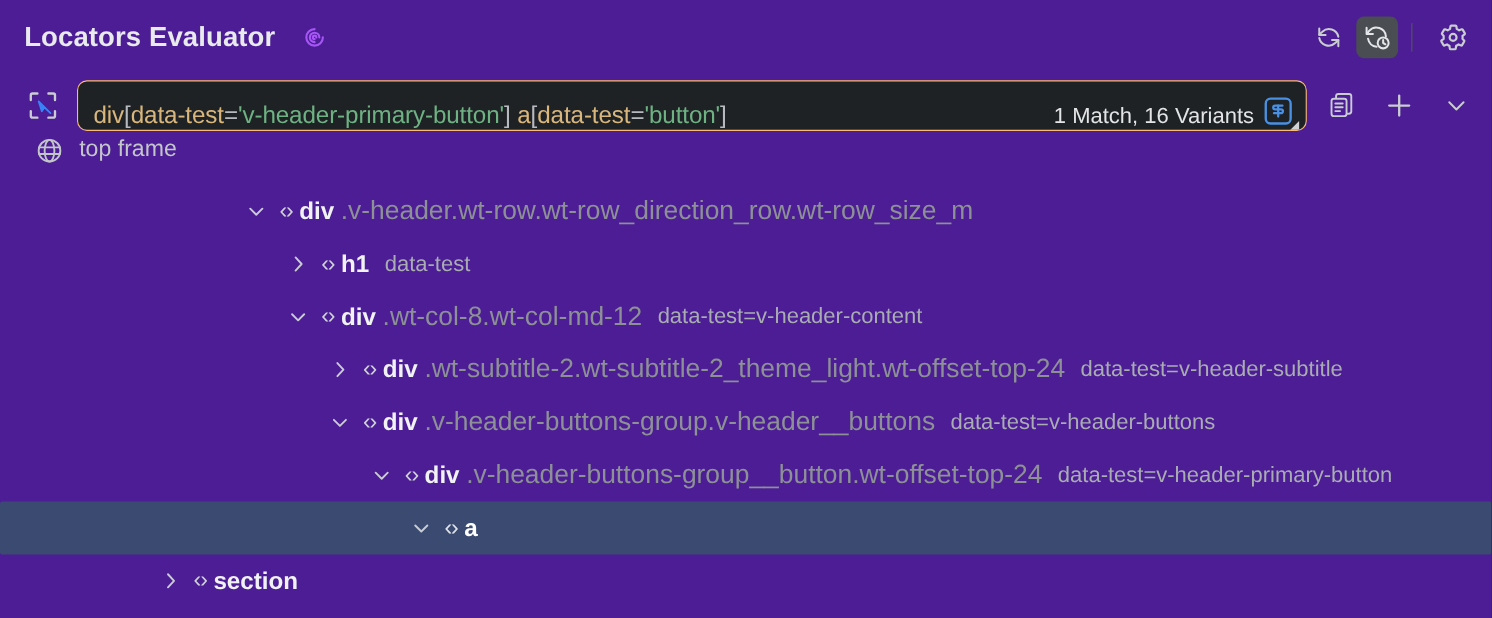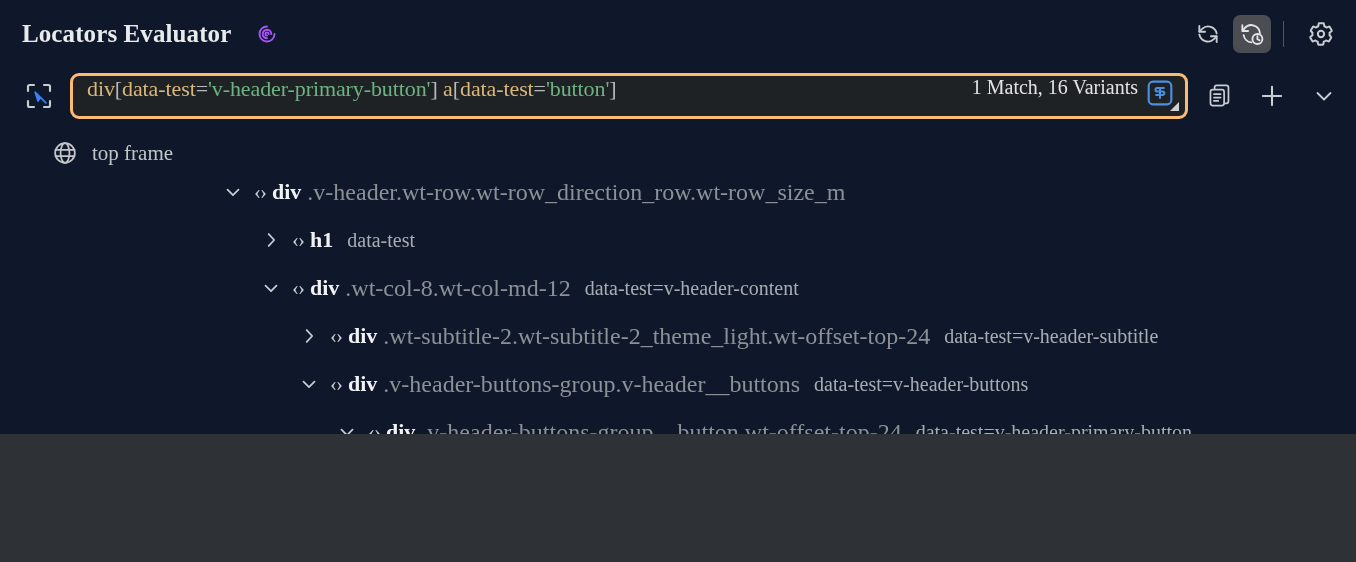--- a/index.html
+++ b/index.html
@@ -12,25 +12,24 @@
     width: 1356px;
     height: 562px;
     overflow: hidden;
     font-family: "Liberation Sans", "DejaVu Sans", sans-serif;
     color: #d4d6d8;
     -webkit-font-smoothing: antialiased;
   }
 
   .app {
     width: 1356px;
-    height: 434px;
+    height: 562px;
     position: relative;
-    background: #0f172a;
+    background: #4c1d95;
     overflow: hidden;
-    font-family: Liberation Serif, serif;
   }
 
   
   .header {
     height: 68px;
     display: flex;
     align-items: center;
     padding: 0 16px 0 22px;
     box-sizing: border-box;
   }
@@ -87,24 +86,24 @@
     align-items: center;
     justify-content: center;
     cursor: pointer;
     flex: 0 0 auto;
     margin-right: 14px;
   }
   .locator-field {
     flex: 1 1 auto;
     height: 46px;
     background: #1f2225;
-    border: 3px solid #fdba74;
+    border: 1px solid #fdba74;
     border-radius: 9px;
     display: flex;
-    align-items: flex-start;
+    align-items: flex-end;
     padding: 0 6px 0 14px;
     box-sizing: border-box;
     overflow: hidden;
     min-width: 0;
     cursor: text;
   }
   .locator-text {
     font-size: 22px;
     white-space: nowrap;
     overflow: hidden;
@@ -153,23 +152,23 @@
     align-items: center;
     justify-content: center;
     margin-left: 12px;
     cursor: pointer;
     flex: 0 0 auto;
   }
 
   
   .frame-row {
     display: flex;
-    align-items: flex-end;
+    align-items: flex-start;
     height: 42px;
-    padding-left: 52px;
+    padding-left: 32px;
     box-sizing: border-box;
   }
   .frame-label {
     font-size: 21px;
     color: #c3c6c9;
     margin-left: 14px;
   }
 
   
   .tree {

